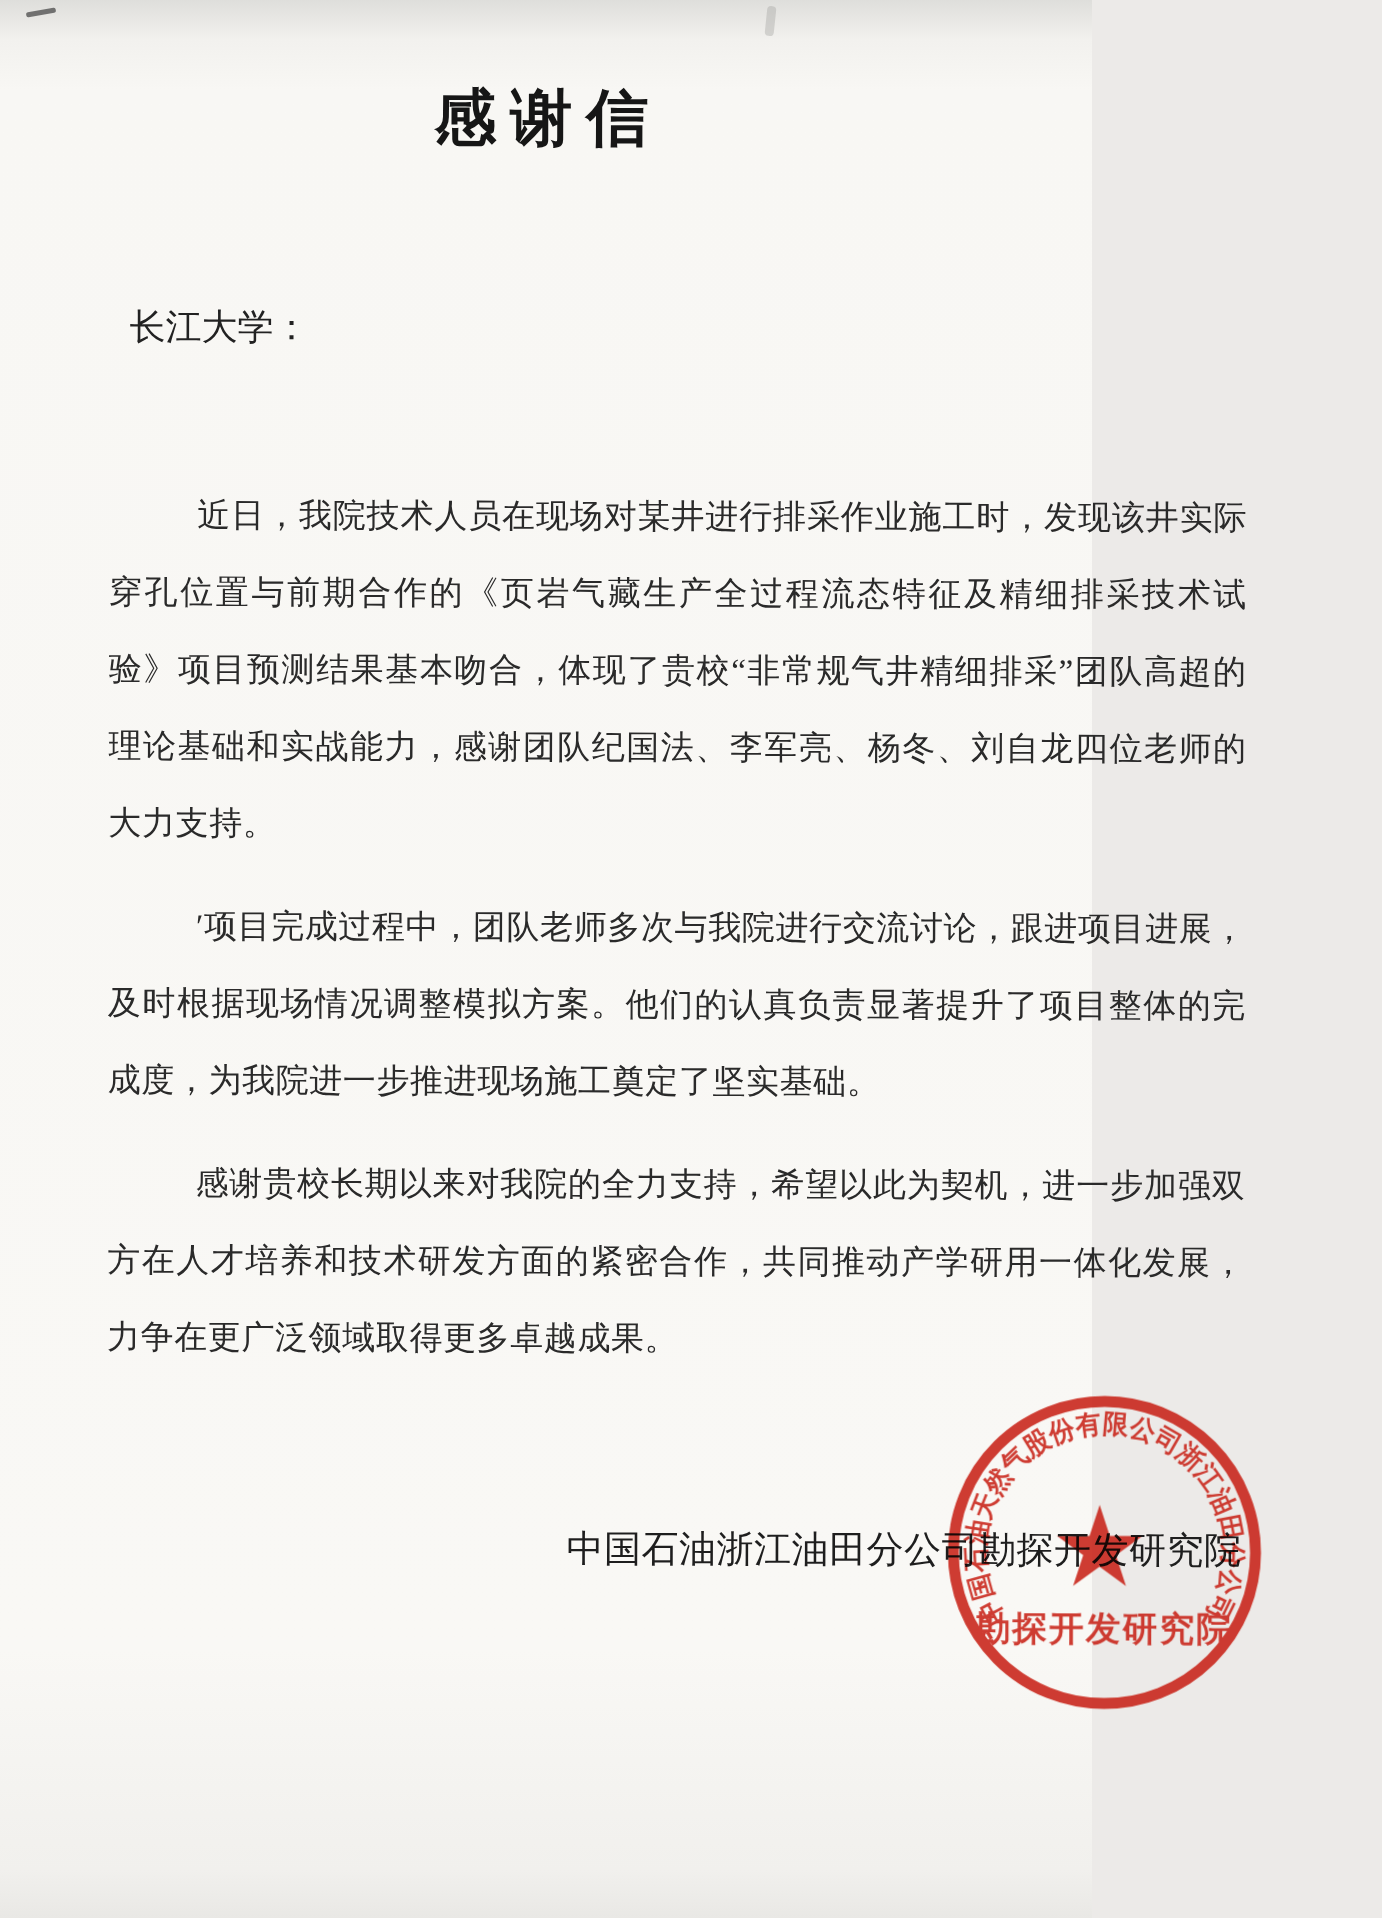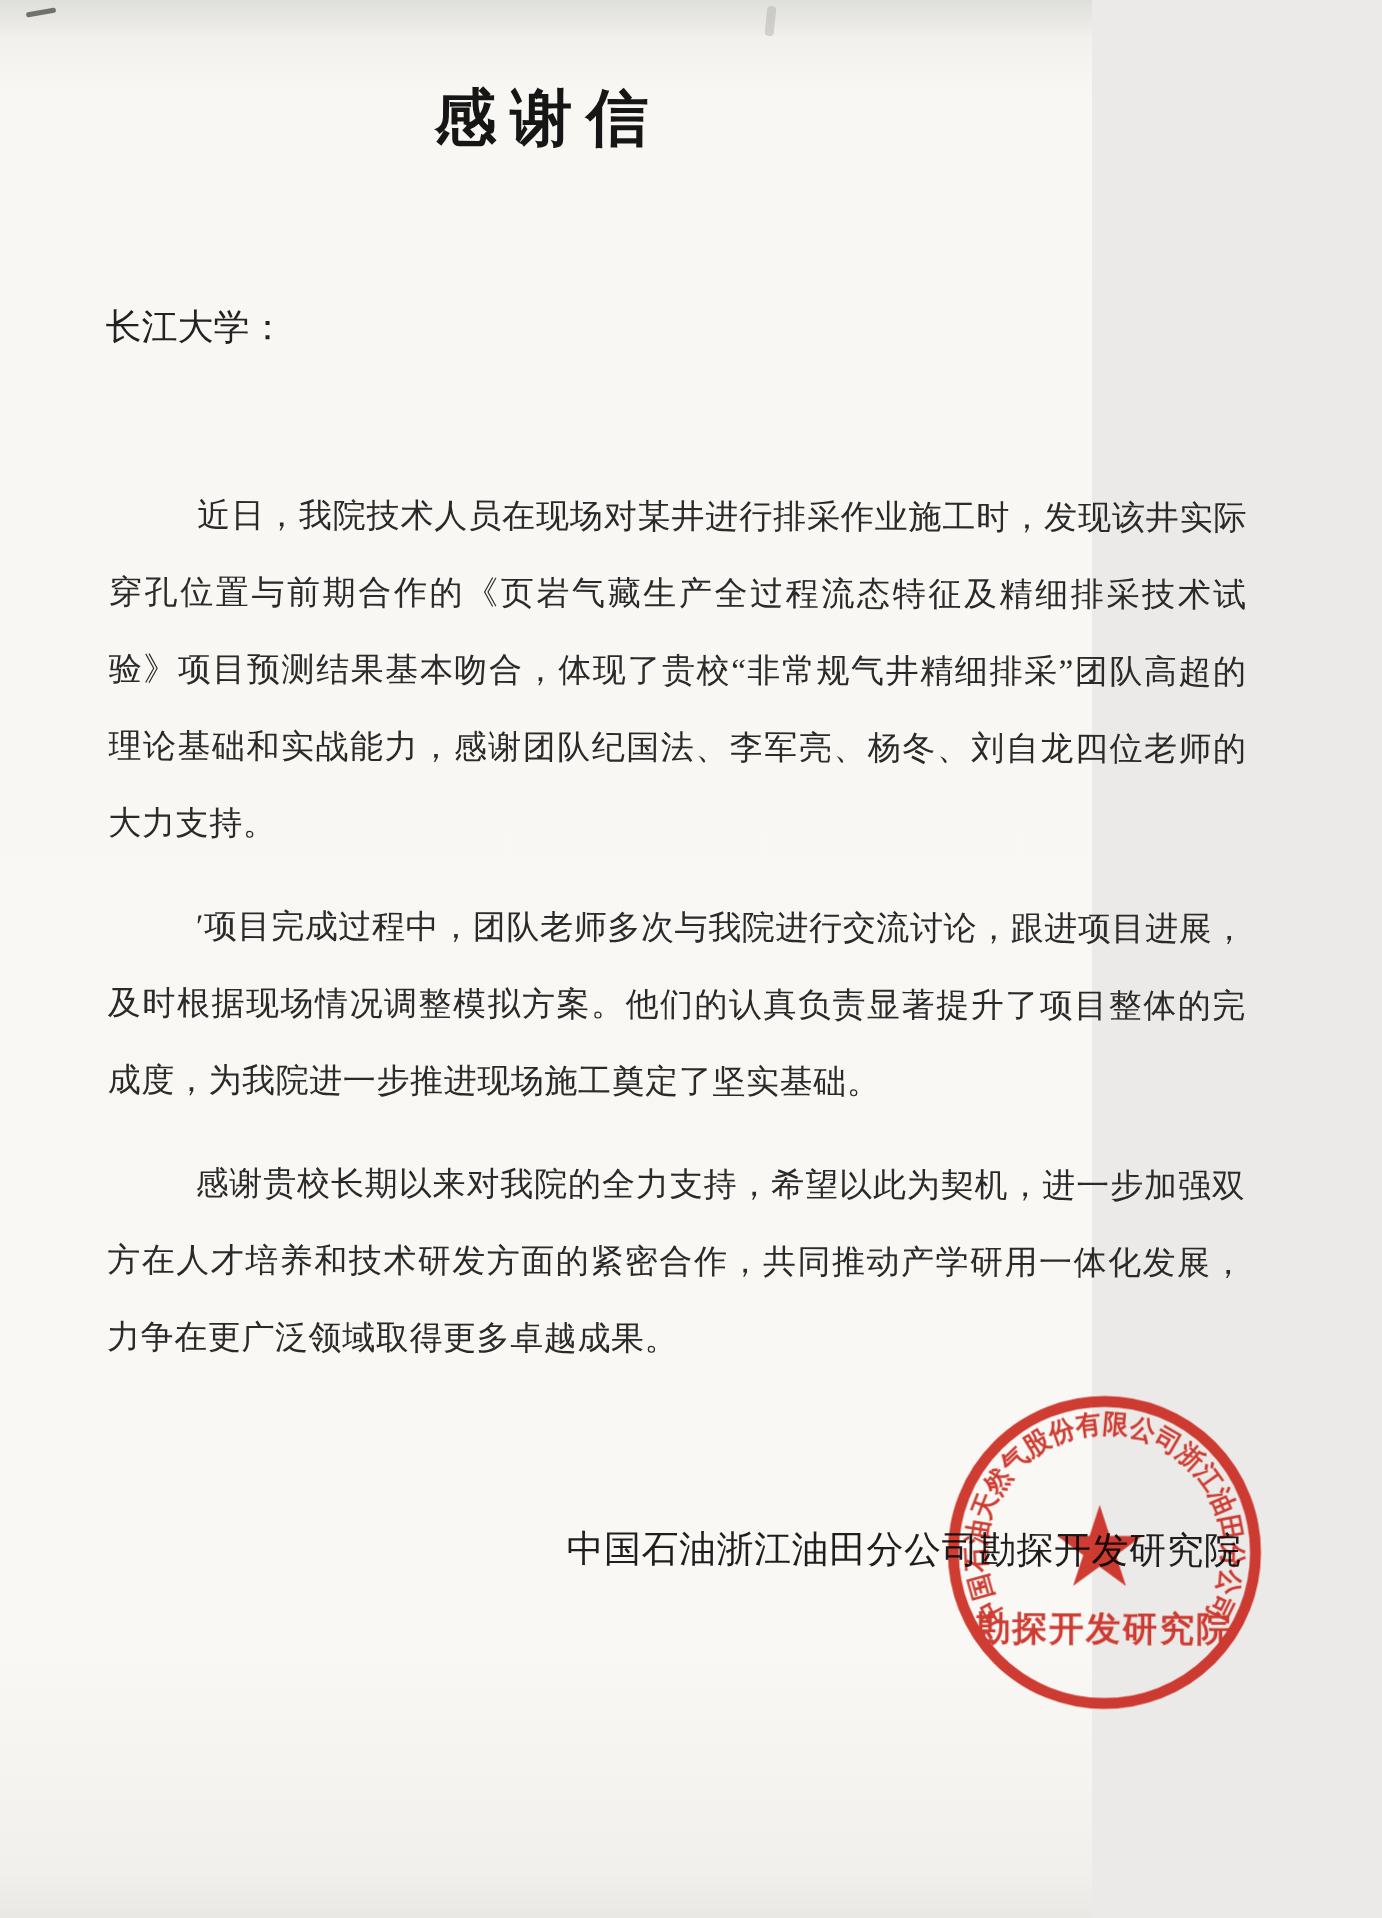--- a/index.html
+++ b/index.html
@@ -30,21 +30,21 @@
   .content { position: absolute; inset: 0; transform: rotate(0.15deg); }
 
   .title {
     position: absolute; top: 76px; left: 0; width: 100%;
     margin: 0; text-align: center;
     font-family: "Liberation Sans", "DejaVu Sans", sans-serif;
     font-size: 62px; font-weight: 900; letter-spacing: 14px;
     color: #161616;
   }
   .salutation {
-    position: absolute; left: 104px; top: 304px;
+    position: absolute; left: 128px; top: 304px;
     font-size: 36px; color: #222;
   }
   .body-block {
     position: absolute; left: 108px; top: 478px; width: 1138px;
     font-size: 33px; line-height: 77px; letter-spacing: .6px;
     color: #2a2a2a;
   }
   .para {
     margin: 0 0 26px 0;
     text-indent: 88px;

